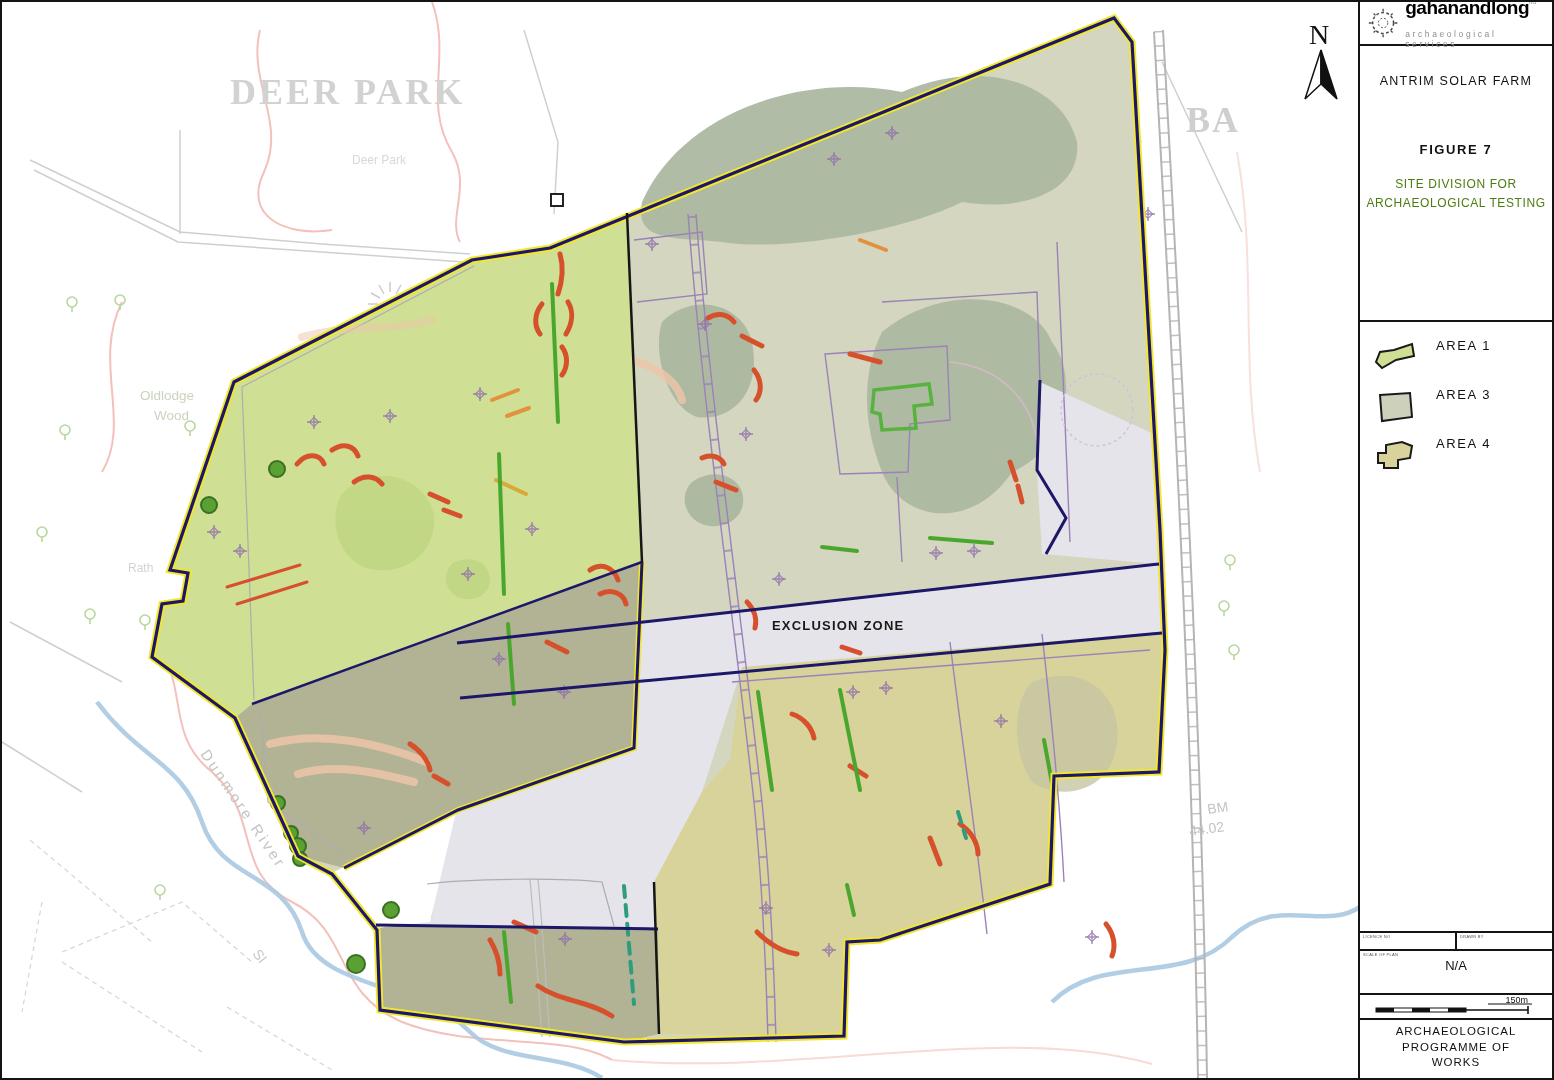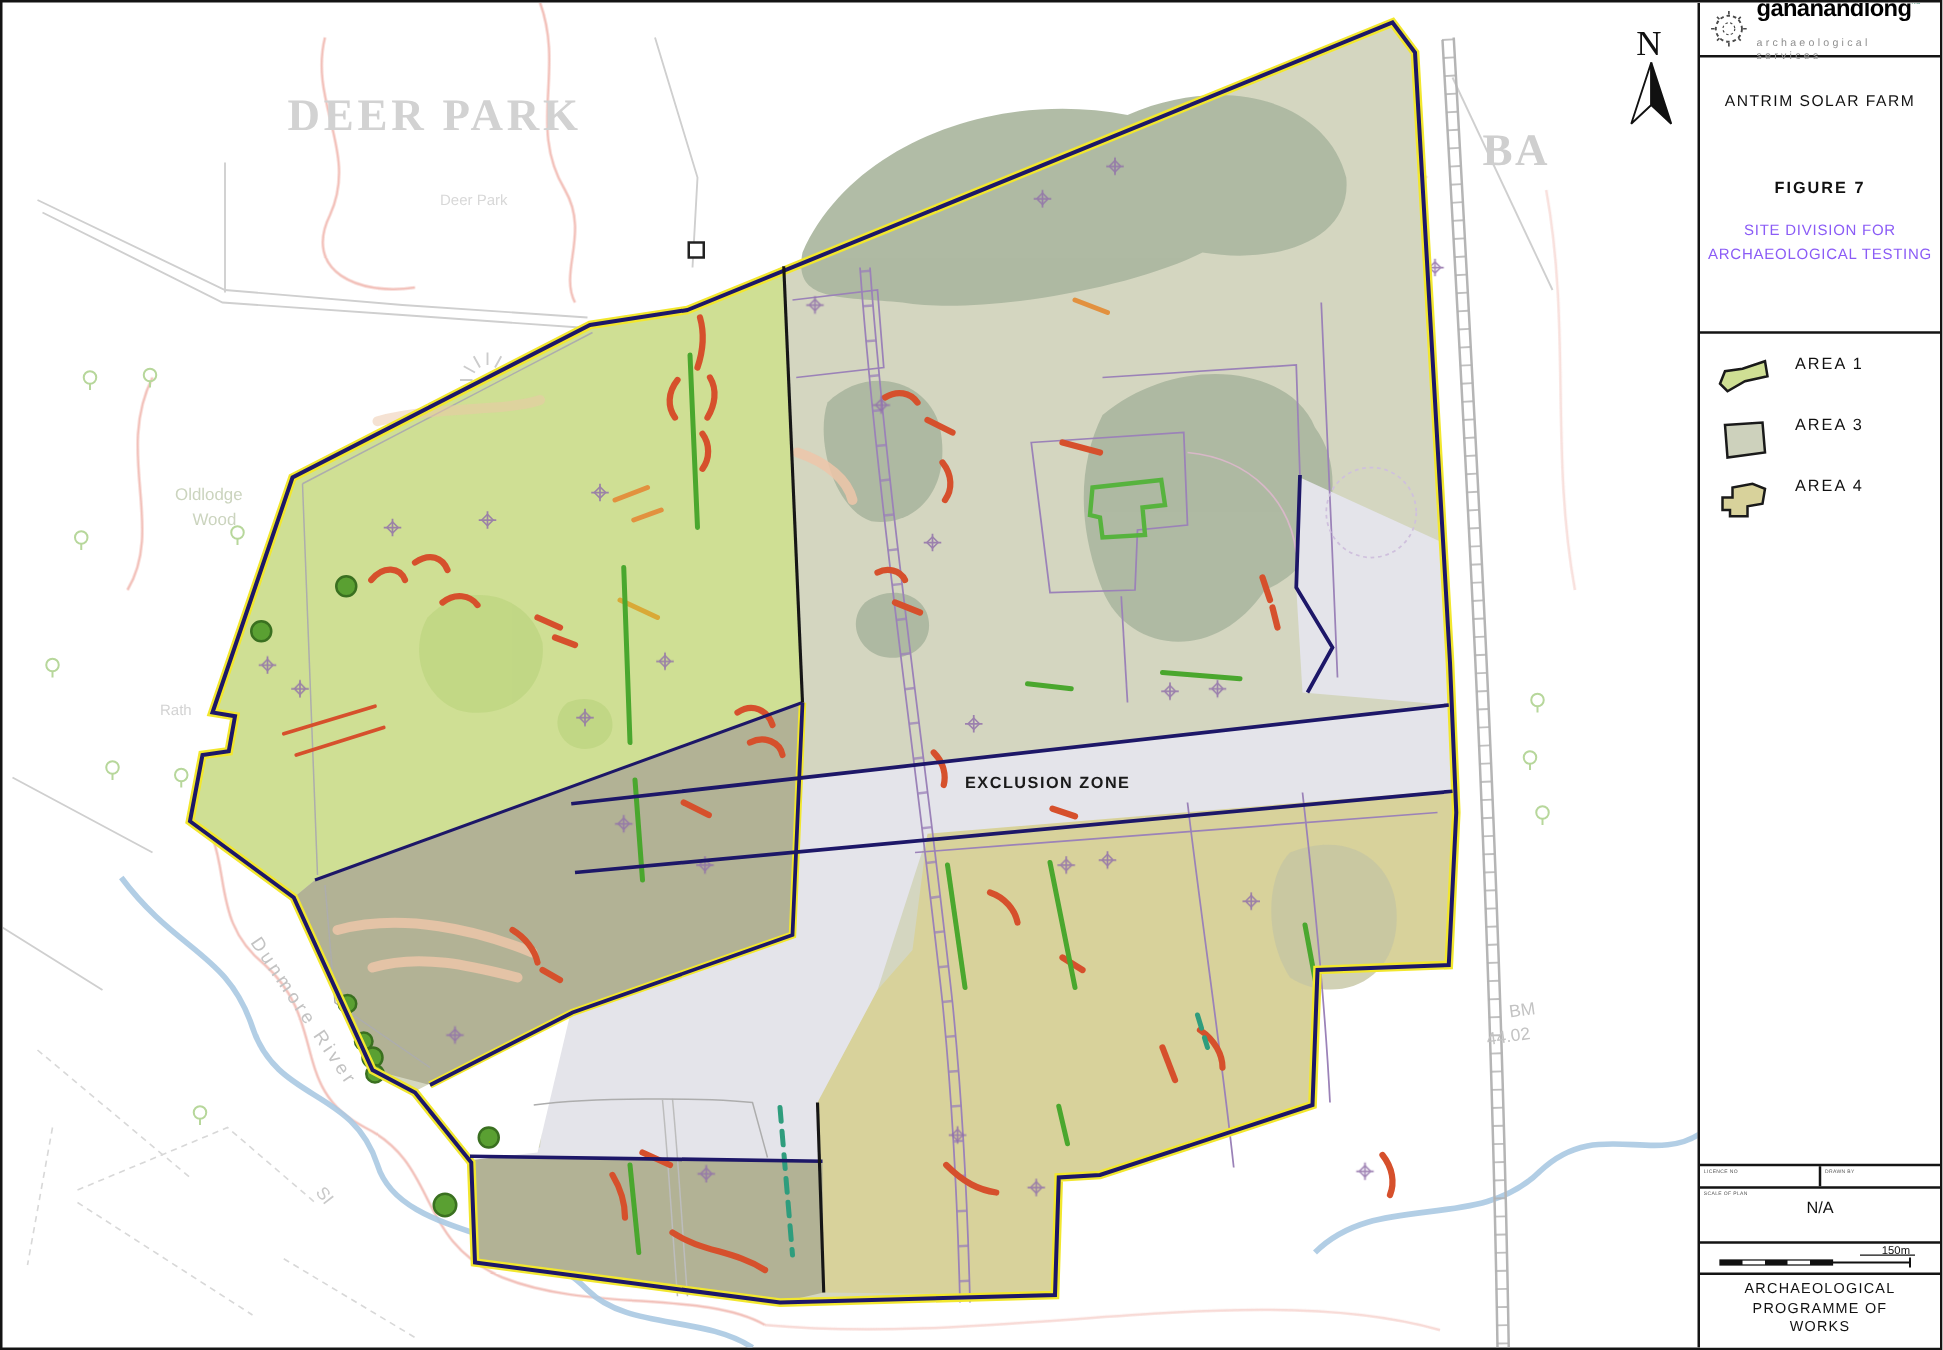--- a/index.html
+++ b/index.html
@@ -7,24 +7,24 @@
   #map-wrap{position:absolute;left:0;top:0;width:1358px;height:1076px;}
   
   #panel{position:absolute;left:1356px;top:0;bottom:0;width:194px;border-left:2px solid #141414;display:flex;flex-direction:column;background:#fff;box-sizing:border-box;}
   .pbox{border-bottom:2px solid #141414;box-sizing:border-box;}
   #logo-box{height:44px;display:flex;align-items:center;padding:3px 6px;gap:5px;}
   .brand-line{line-height:1;white-space:nowrap;}
   .brand-a,.brand-b{font-size:19px;font-weight:700;color:#000000;letter-spacing:-0.5px;}
   .brand-b{font-weight:800;}
   .brand-sup{font-size:7px;color:#7fae9f;vertical-align:top;}
   .brand-tag{font-size:8.5px;letter-spacing:2.6px;color:#8f8f8f;margin-top:12px;}
-  #title-box{height:221px;text-align:center;}
+  #title-box{height:276px;text-align:center;}
   .proj-title{margin-top:28px;font-size:12.5px;letter-spacing:1.2px;color:#111;}
   .fig-label{margin-top:54px;font-size:13px;font-weight:bold;letter-spacing:1.6px;color:#111;}
-  .fig-sub{margin-top:18px;font-size:12px;letter-spacing:0.6px;color:#8b5cf6;line-height:1.55;}
+  .fig-sub{margin-top:18px;font-size:12px;letter-spacing:0.6px;color:#4d7c0f;line-height:1.55;}
   #legend-box{flex:1;padding:16px 10px 0 12px;}
   .leg-item{display:flex;gap:16px;margin-bottom:9px;}
   .leg-swatch{width:48px;height:40px;flex:0 0 48px;}
   .leg-label{font-size:13px;letter-spacing:1.6px;color:#111;}
   
   #titleblock{display:flex;flex-direction:column;}
   .tb-row{border-top:2px solid #141414;box-sizing:border-box;position:relative;}
   .tb-split{display:flex;height:18px;}
   .tb-cell{flex:1;position:relative;}
   .tb-cell + .tb-cell{border-left:2px solid #141414;}

